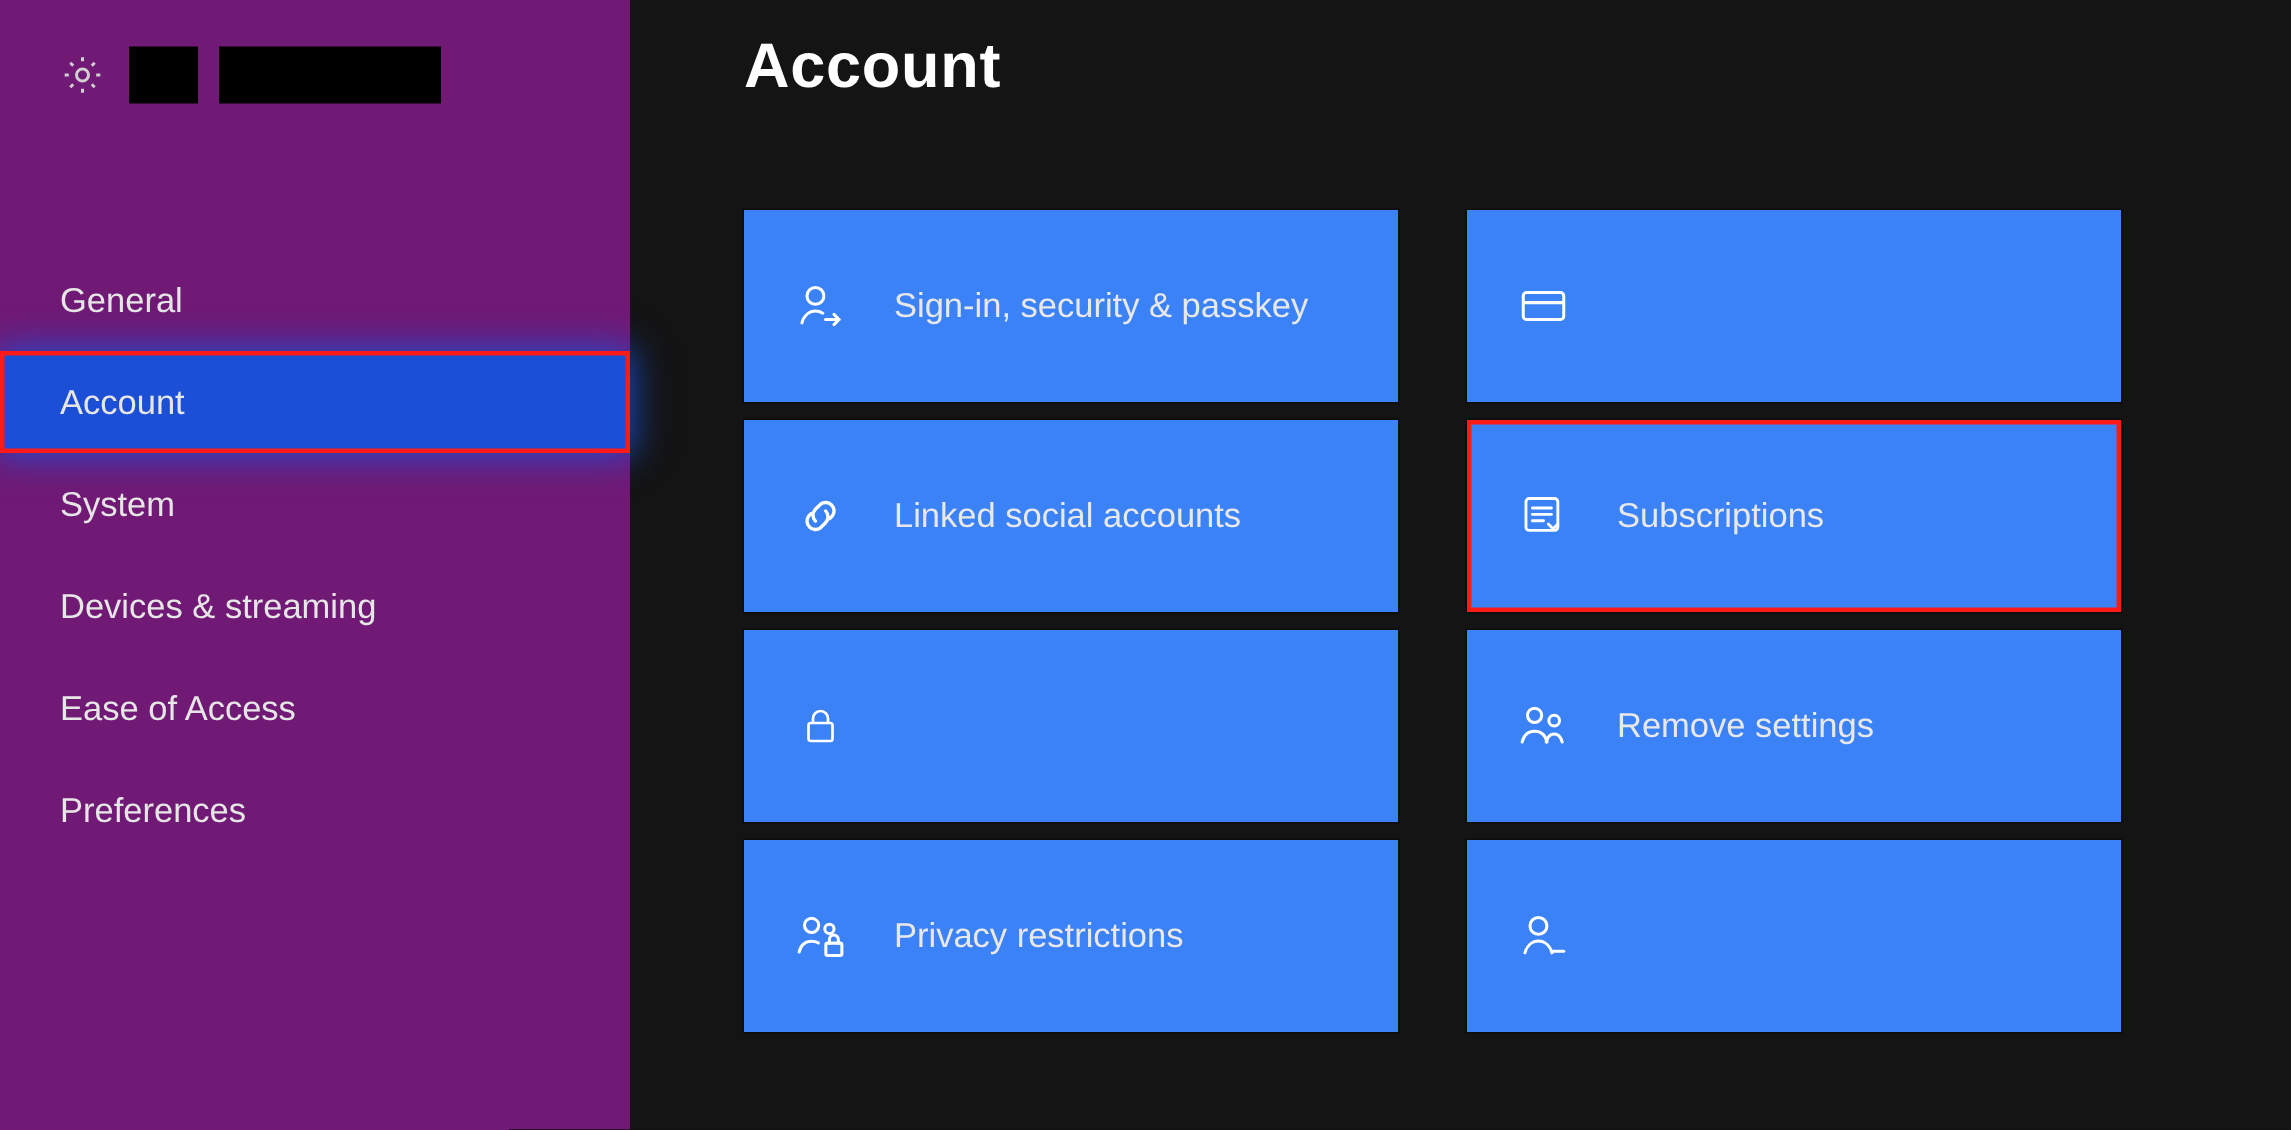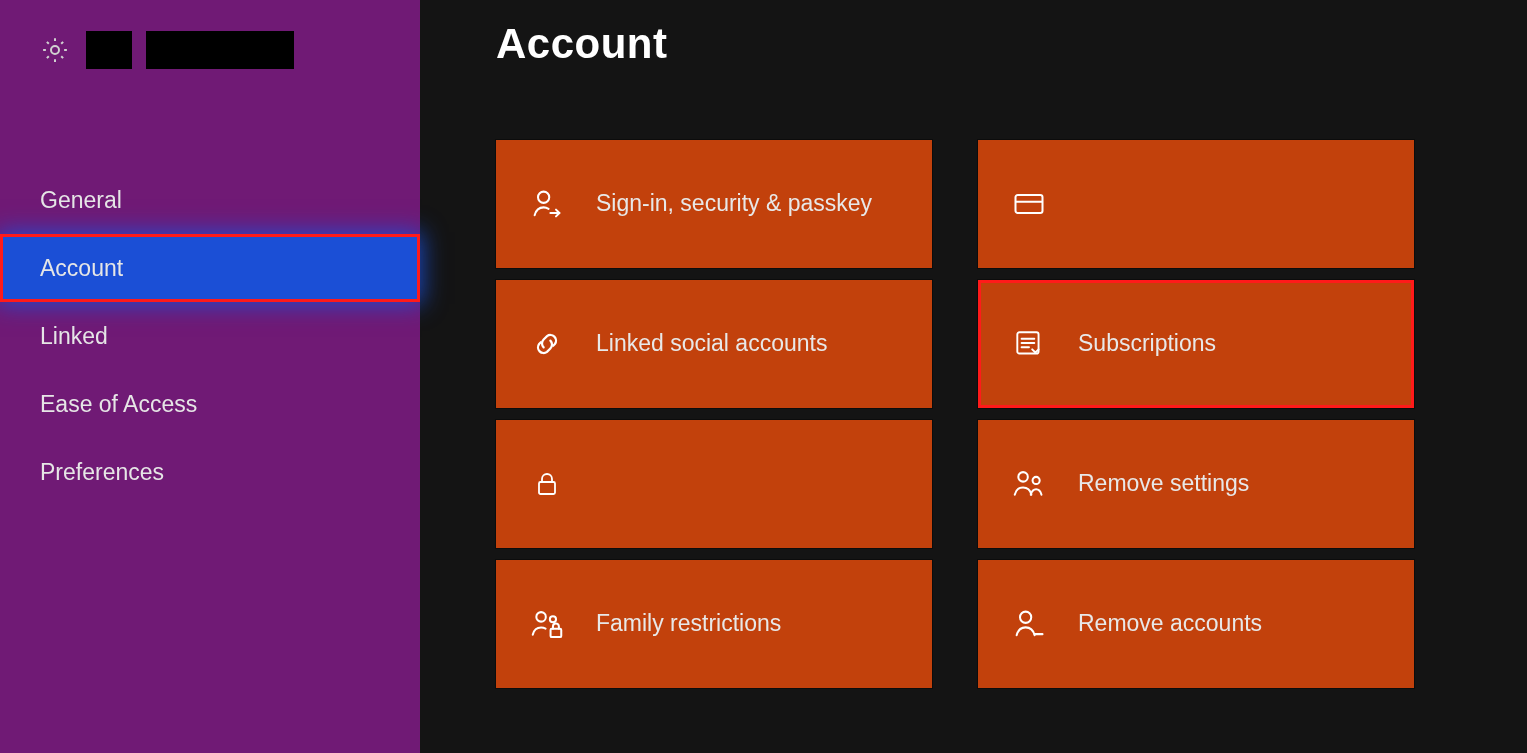--- a/index.html
+++ b/index.html
@@ -79,21 +79,21 @@
       margin-bottom: 72px;
       letter-spacing: 0.5px;
     }
     .tile-grid {
       display: grid;
       grid-template-columns: 436px 436px;
       grid-auto-rows: 128px;
       gap: 12px 46px;
     }
     .tile {
-      background: #c2410c;
+      background: #3b82f6;
       display: flex;
       align-items: center;
       padding: 0 0 0 28px;
       cursor: pointer;
       position: relative;
       box-shadow: 0 0 0 1px rgba(0,0,0,0.4);
     }
     .tile.highlighted {
       outline: 3px solid #ff1a1a;
       outline-offset: -3px;
@@ -133,21 +133,24 @@
   </div>
 
   <nav class="sidebar-nav">
     <div class="nav-item">
       <span>General</span>
     </div>
     <div class="nav-item selected">
       <span>Account</span>
     </div>
     <div class="nav-item">
-      <span>Linked</span>
+      <span>System</span>
+    </div>
+    <div class="nav-item">
+      <span>Devices &amp; streaming</span>
     </div>
     <div class="nav-item">
       <span>Ease of Access</span>
     </div>
     <div class="nav-item">
       <span>Preferences</span>
     </div>
   </nav>
 </div>
 
@@ -224,28 +227,27 @@
     <div class="tile">
       <span class="tile-icon">
         <svg viewBox="0 0 32 32" width="38" height="38" fill="none" stroke="#fff" stroke-width="1.7" stroke-linecap="round" stroke-linejoin="round">
           <circle cx="11" cy="10" r="4"></circle>
           <path d="M4 25c1-4 3.6-6 7-6 1.4 0 2.7.3 3.8.9"></path>
           <circle cx="21" cy="12" r="2.6"></circle>
           <rect x="19" y="20" width="9" height="7" rx="1"></rect>
           <path d="M21 20v-2a2.5 2.5 0 0 1 5 0v2"></path>
         </svg>
       </span>
-      <span class="tile-label">Family restrictions</span>
+      <span class="tile-label">Privacy restrictions</span>
     </div>
 
     <div class="tile">
       <span class="tile-icon">
         <svg viewBox="0 0 32 32" width="36" height="36" fill="none" stroke="#fff" stroke-width="1.8" stroke-linecap="round">
           <circle cx="13" cy="10" r="5"></circle>
           <path d="M5 26c1.2-4.6 4.5-7 8-7s6.8 2.4 8 7"></path>
           <line x1="21" y1="25" x2="28" y2="25"></line>
         </svg>
       </span>
-      <span class="tile-label">Remove accounts</span>
     </div>
 
   </div>
 </div>
 
 </body></html>

